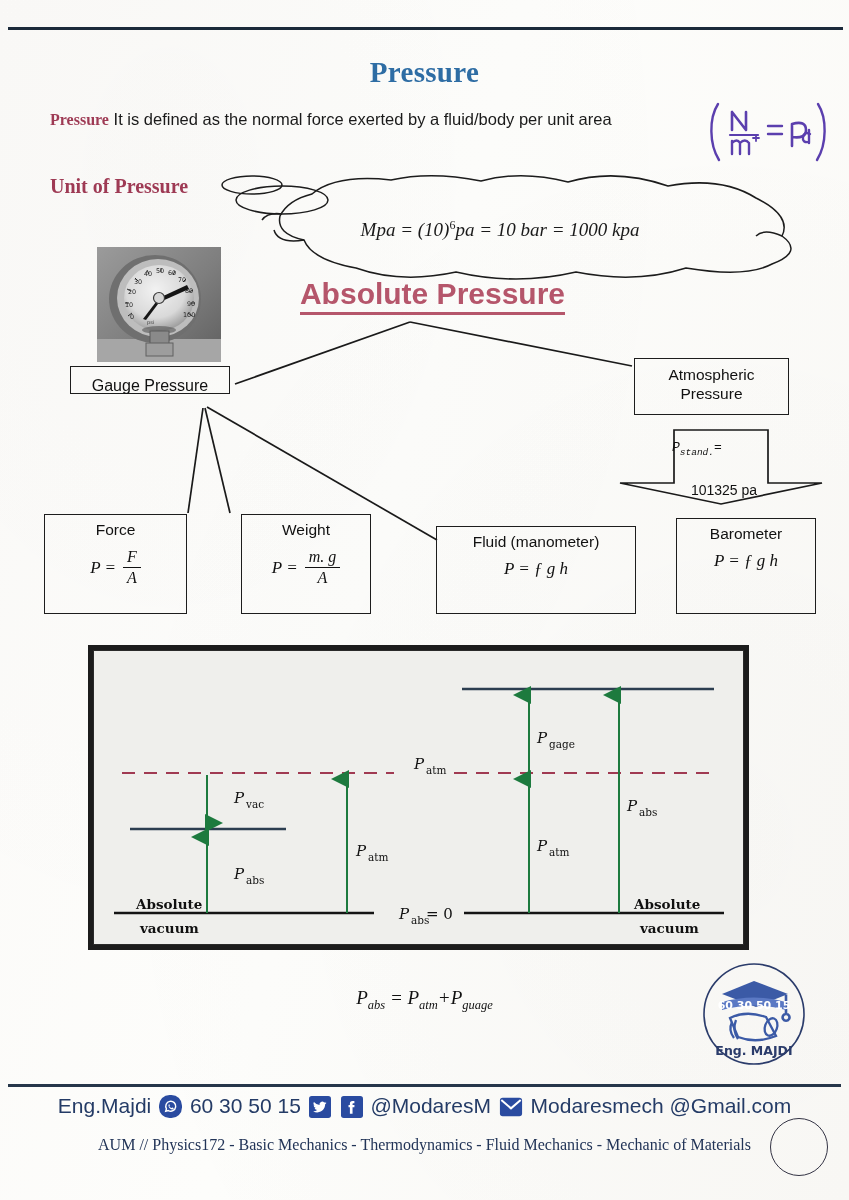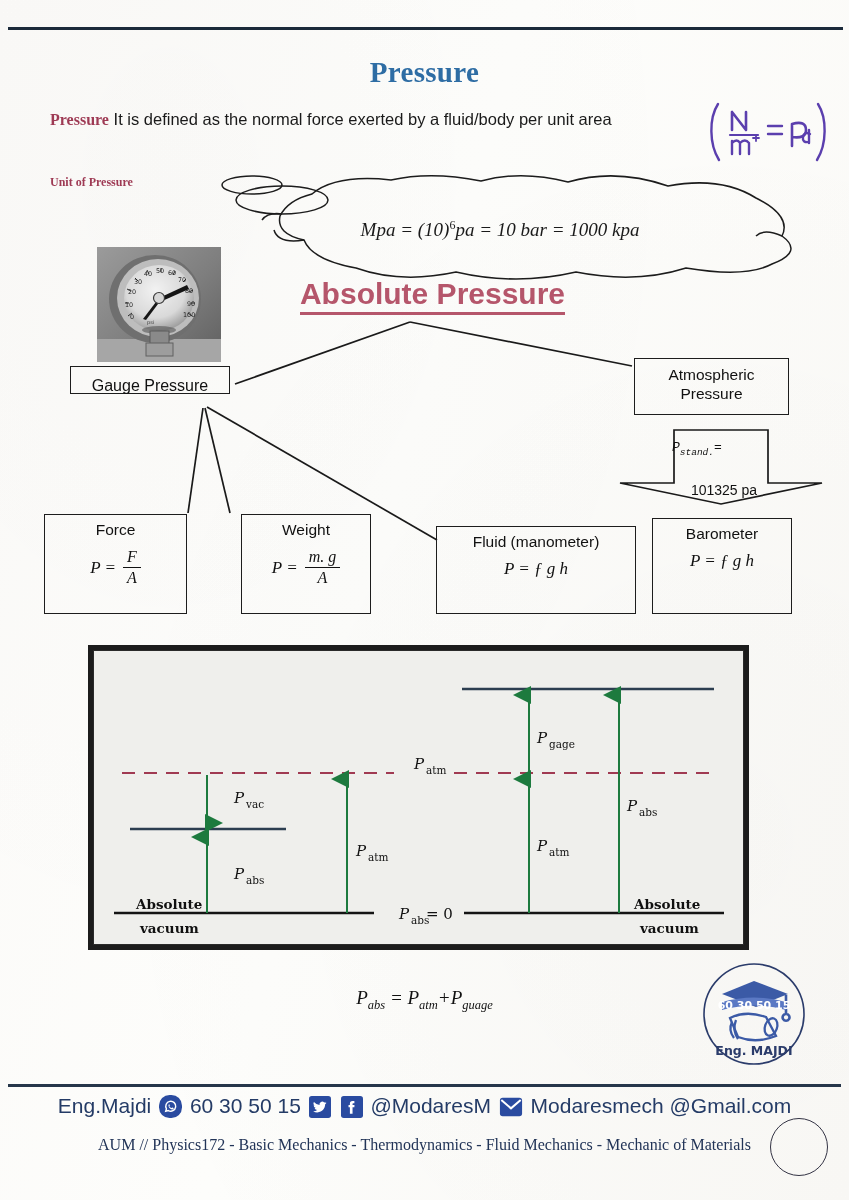--- a/index.html
+++ b/index.html
@@ -29,21 +29,21 @@
     font-family:"Liberation Serif", serif;font-weight:bold;font-size:29px;
     color:#2e6da4;letter-spacing:.3px;}
 
   .def-line{position:absolute;top:110px;left:50px;width:700px;
     font-size:16.5px;color:#1a1a1a;font-family:"Liberation Sans",sans-serif;
     white-space:nowrap;}
   .def-line .kw{font-family:"Liberation Serif",serif;font-weight:bold;
     color:#9e3a54;font-size:16px;}
 
   .unit-label{position:absolute;top:175px;left:50px;
-    font-family:"Liberation Serif",serif;font-weight:bold;font-size:12px;
+    font-family:"Liberation Serif",serif;font-weight:bold;font-size:20px;
     color:#9e3a54;}
 
   .abs-head{position:absolute;top:277px;left:8px;width:849px;text-align:center;
     font-size:30px;color:#b5566b;font-weight:600;
     font-family:"Liberation Sans",sans-serif;}
   .abs-head span{border-bottom:3px solid #b5566b;padding-bottom:2px;}
 
   
   .handwrite{position:absolute;top:98px;left:706px;width:125px;height:68px;
     color:#5b3fae;}
@@ -69,21 +69,21 @@
 
   #box-gauge{left:70px;top:366px;width:160px;height:28px;}
   #box-gauge .cap{padding-top:9px;font-size:16px;font-weight:500;}
 
   #box-atm{left:634px;top:358px;width:155px;height:57px;}
   #box-atm .cap{padding-top:7px;}
 
   #box-force{left:44px;top:514px;width:143px;height:100px;}
   #box-weight{left:241px;top:514px;width:130px;height:100px;}
   #box-fluid{left:436px;top:526px;width:200px;height:88px;}
-  #box-baro{left:652px;top:518px;width:140px;height:96px;}
+  #box-baro{left:676px;top:518px;width:140px;height:96px;}
 
   
   .frac{display:inline-block;vertical-align:middle;text-align:center;
     font-family:"Liberation Serif",serif;font-style:italic;font-size:16px;}
   .frac .num{display:block;padding:0 4px;border-bottom:1.4px solid #111;line-height:1.18;}
   .frac .den{display:block;line-height:1.25;}
   .eqrow{display:flex;align-items:center;justify-content:center;gap:7px;
     margin-top:8px;font-family:"Liberation Serif",serif;font-style:italic;font-size:17px;}
 
   

